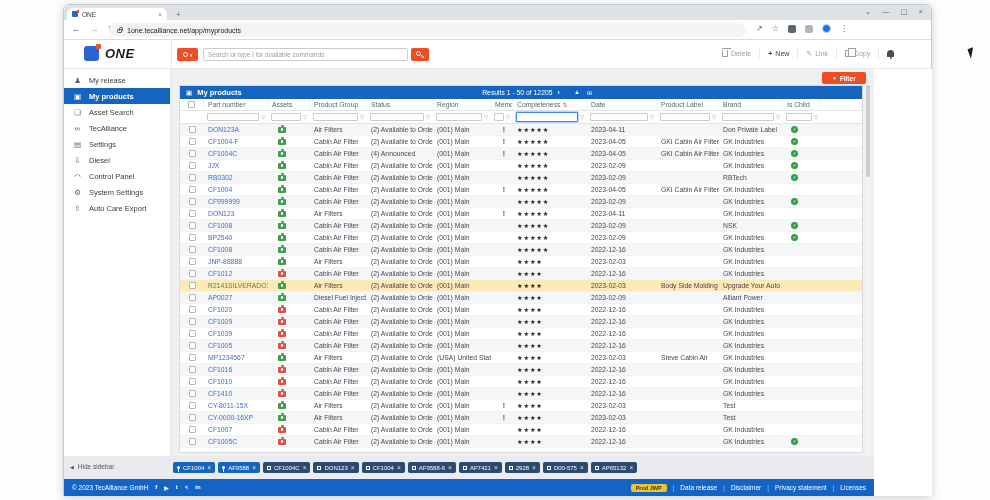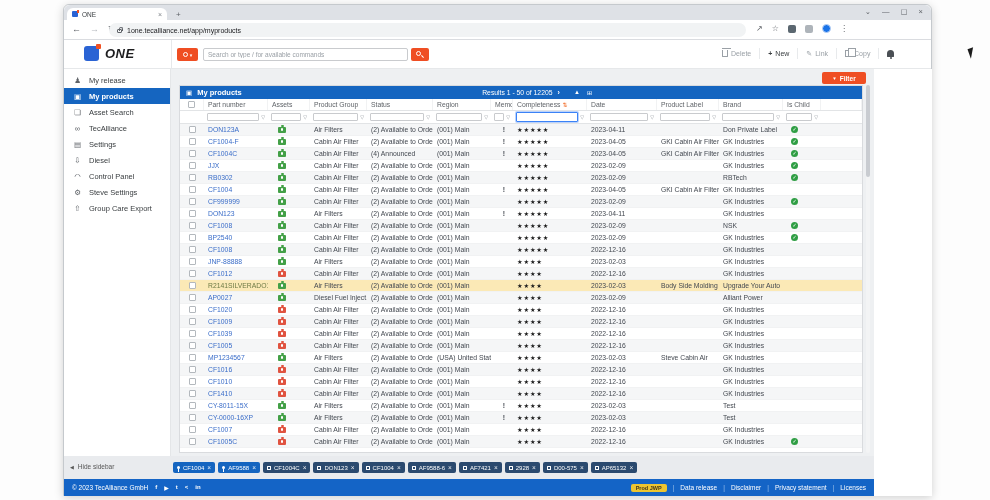--- a/index.html
+++ b/index.html
@@ -234,25 +234,25 @@
       <div class="sitem">
         <span class="ic">⇩</span>
         <span class="lb">Diesel</span>
       </div>
       <div class="sitem">
         <span class="ic">◠</span>
         <span class="lb">Control Panel</span>
       </div>
       <div class="sitem">
         <span class="ic">⚙</span>
-        <span class="lb">Steve Settings</span>
+        <span class="lb">System Settings</span>
       </div>
       <div class="sitem">
         <span class="ic">⇧</span>
-        <span class="lb">Group Care Export</span>
+        <span class="lb">Auto Care Export</span>
       </div>
     </nav>
 
   <div class="content">
     <div class="filterbtn">
       <span class="fi">▼</span>
       <span>Filter</span>
     </div>
 
     <div class="tablewrap">

